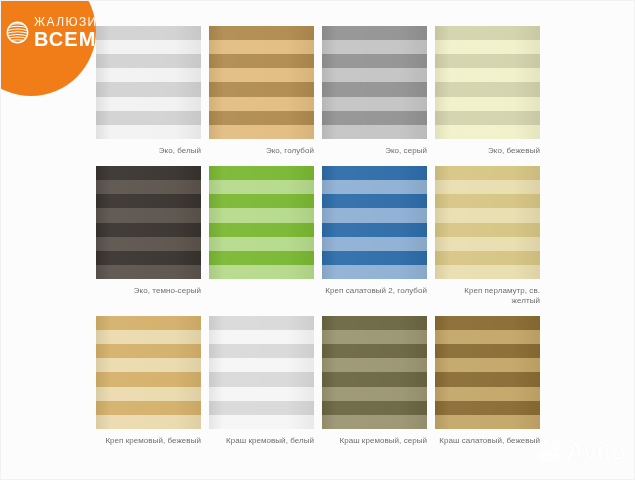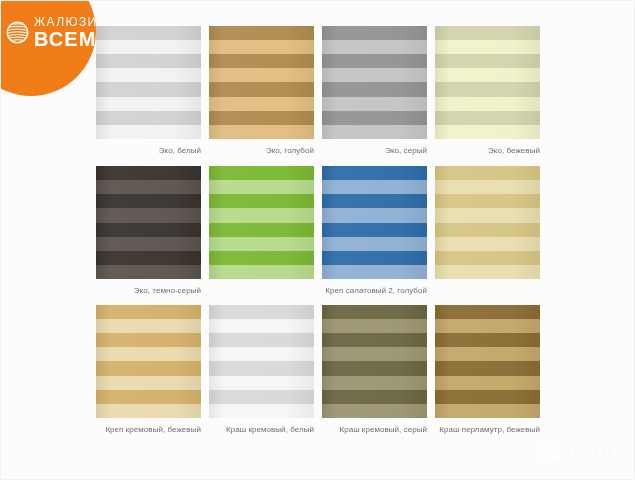--- a/index.html
+++ b/index.html
@@ -225,20 +225,21 @@
           <div class="stripes" style="background: linear-gradient(rgb(45, 108, 168) 0%, rgb(45, 108, 168) 12.5%, rgb(143, 176, 212) 12.5%, rgb(143, 176, 212) 25%, rgb(45, 108, 168) 25%, rgb(45, 108, 168) 37.5%, rgb(143, 176, 212) 37.5%, rgb(143, 176, 212) 50%, rgb(45, 108, 168) 50%, rgb(45, 108, 168) 62.5%, rgb(143, 176, 212) 62.5%, rgb(143, 176, 212) 75%, rgb(45, 108, 168) 75%, rgb(45, 108, 168) 87.5%, rgb(143, 176, 212) 87.5%, rgb(143, 176, 212) 100%);"></div>
           <div class="sheen"></div>
         </div>
         <div class="swatch-label">Креп салатовый 2, голубой</div>
       </div>
       <div class="swatch-cell">
         <div class="swatch">
           <div class="stripes" style="background: linear-gradient(rgb(214, 197, 131) 0%, rgb(214, 197, 131) 12.5%, rgb(233, 222, 175) 12.5%, rgb(233, 222, 175) 25%, rgb(214, 197, 131) 25%, rgb(214, 197, 131) 37.5%, rgb(233, 222, 175) 37.5%, rgb(233, 222, 175) 50%, rgb(214, 197, 131) 50%, rgb(214, 197, 131) 62.5%, rgb(233, 222, 175) 62.5%, rgb(233, 222, 175) 75%, rgb(214, 197, 131) 75%, rgb(214, 197, 131) 87.5%, rgb(233, 222, 175) 87.5%, rgb(233, 222, 175) 100%);"></div>
           <div class="sheen"></div>
         </div>
+        <div class="swatch-label">Креп перламутр, св. желтый</div>
       </div>
       <div class="swatch-cell">
         <div class="swatch">
           <div class="stripes" style="background: linear-gradient(rgb(212, 176, 106) 0%, rgb(212, 176, 106) 12.5%, rgb(235, 218, 174) 12.5%, rgb(235, 218, 174) 25%, rgb(212, 176, 106) 25%, rgb(212, 176, 106) 37.5%, rgb(235, 218, 174) 37.5%, rgb(235, 218, 174) 50%, rgb(212, 176, 106) 50%, rgb(212, 176, 106) 62.5%, rgb(235, 218, 174) 62.5%, rgb(235, 218, 174) 75%, rgb(212, 176, 106) 75%, rgb(212, 176, 106) 87.5%, rgb(235, 218, 174) 87.5%, rgb(235, 218, 174) 100%);"></div>
           <div class="sheen"></div>
         </div>
         <div class="swatch-label">Креп кремовый, бежевый</div>
       </div>
       <div class="swatch-cell">
         <div class="swatch">
@@ -252,21 +253,21 @@
           <div class="stripes" style="background: linear-gradient(rgb(107, 102, 66) 0%, rgb(107, 102, 66) 12.5%, rgb(155, 149, 113) 12.5%, rgb(155, 149, 113) 25%, rgb(107, 102, 66) 25%, rgb(107, 102, 66) 37.5%, rgb(155, 149, 113) 37.5%, rgb(155, 149, 113) 50%, rgb(107, 102, 66) 50%, rgb(107, 102, 66) 62.5%, rgb(155, 149, 113) 62.5%, rgb(155, 149, 113) 75%, rgb(107, 102, 66) 75%, rgb(107, 102, 66) 87.5%, rgb(155, 149, 113) 87.5%, rgb(155, 149, 113) 100%);"></div>
           <div class="sheen"></div>
         </div>
         <div class="swatch-label">Краш кремовый, серый</div>
       </div>
       <div class="swatch-cell">
         <div class="swatch">
           <div class="stripes" style="background: linear-gradient(rgb(138, 107, 51) 0%, rgb(138, 107, 51) 12.5%, rgb(195, 166, 104) 12.5%, rgb(195, 166, 104) 25%, rgb(138, 107, 51) 25%, rgb(138, 107, 51) 37.5%, rgb(195, 166, 104) 37.5%, rgb(195, 166, 104) 50%, rgb(138, 107, 51) 50%, rgb(138, 107, 51) 62.5%, rgb(195, 166, 104) 62.5%, rgb(195, 166, 104) 75%, rgb(138, 107, 51) 75%, rgb(138, 107, 51) 87.5%, rgb(195, 166, 104) 87.5%, rgb(195, 166, 104) 100%);"></div>
           <div class="sheen"></div>
         </div>
-        <div class="swatch-label">Краш перламутр, бежевый</div>
+        <div class="swatch-label">Краш салатовый, бежевый</div>
       </div>
     </div>
 
   <div id="avito-watermark">
     <span id="avito-mark">
       <svg viewBox="0 0 26 26" width="26" height="26" aria-hidden="true">
         <circle cx="8.2" cy="17.6" r="7.4" fill="rgba(255,255,255,0.92)"></circle>
         <circle cx="18.4" cy="18.6" r="5.0" fill="rgba(255,255,255,0.92)"></circle>
         <circle cx="18.9" cy="7.6" r="5.6" fill="rgba(255,255,255,0.92)"></circle>
         <circle cx="8.0" cy="5.6" r="3.6" fill="rgba(255,255,255,0.92)"></circle>

